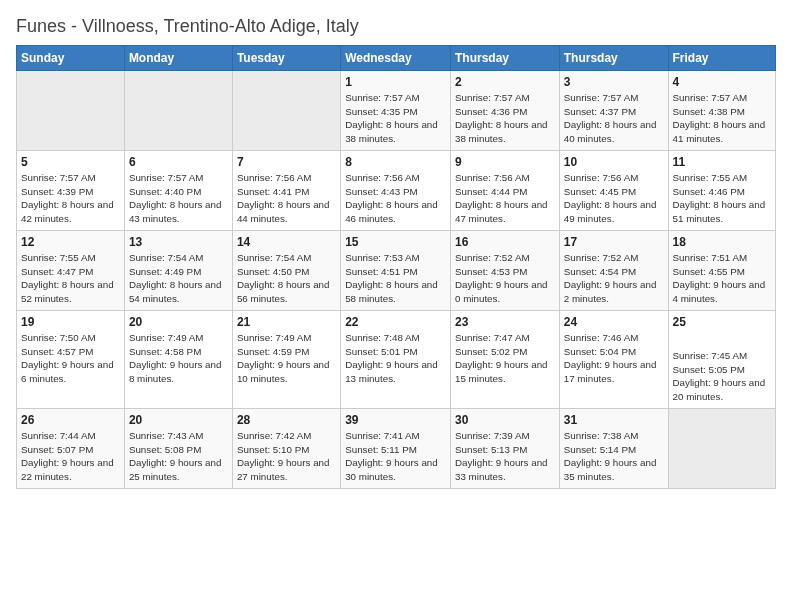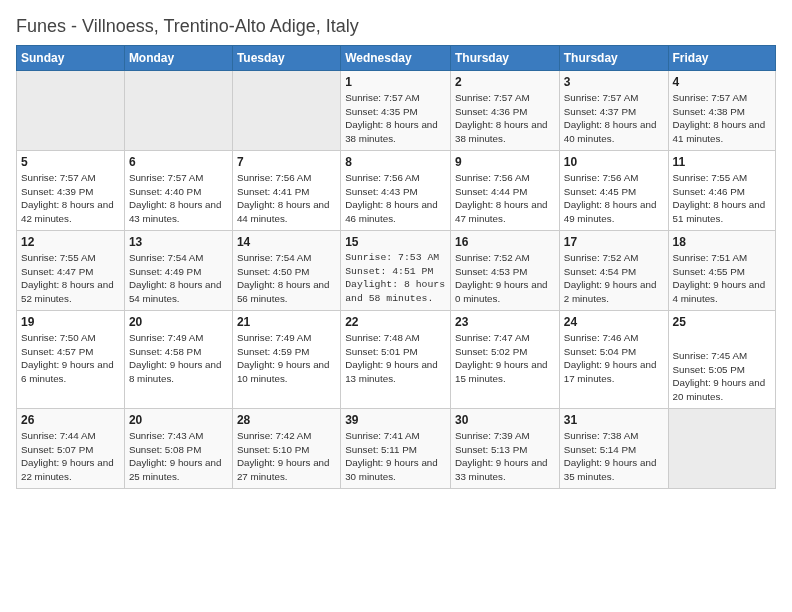--- a/index.html
+++ b/index.html
@@ -207,21 +207,21 @@
 Daylight: 8 hours and 54 minutes.</div>
         </td>
         <td>
           <div class="day-num">14</div>
           <div class="day-info" style="white-space: pre-line;">Sunrise: 7:54 AM
 Sunset: 4:50 PM
 Daylight: 8 hours and 56 minutes.</div>
         </td>
         <td>
           <div class="day-num">15</div>
-          <div class="day-info" style="white-space: pre-line; font-family: Liberation Mono, monospace;">Sunrise: 7:53 AM
+          <div class="day-info" style="white-space: pre-line;">Sunrise: 7:53 AM
 Sunset: 4:51 PM
 Daylight: 8 hours and 58 minutes.</div>
         </td>
         <td>
           <div class="day-num">16</div>
           <div class="day-info" style="white-space: pre-line;">Sunrise: 7:52 AM
 Sunset: 4:53 PM
 Daylight: 9 hours and 0 minutes.</div>
         </td>
         <td>

